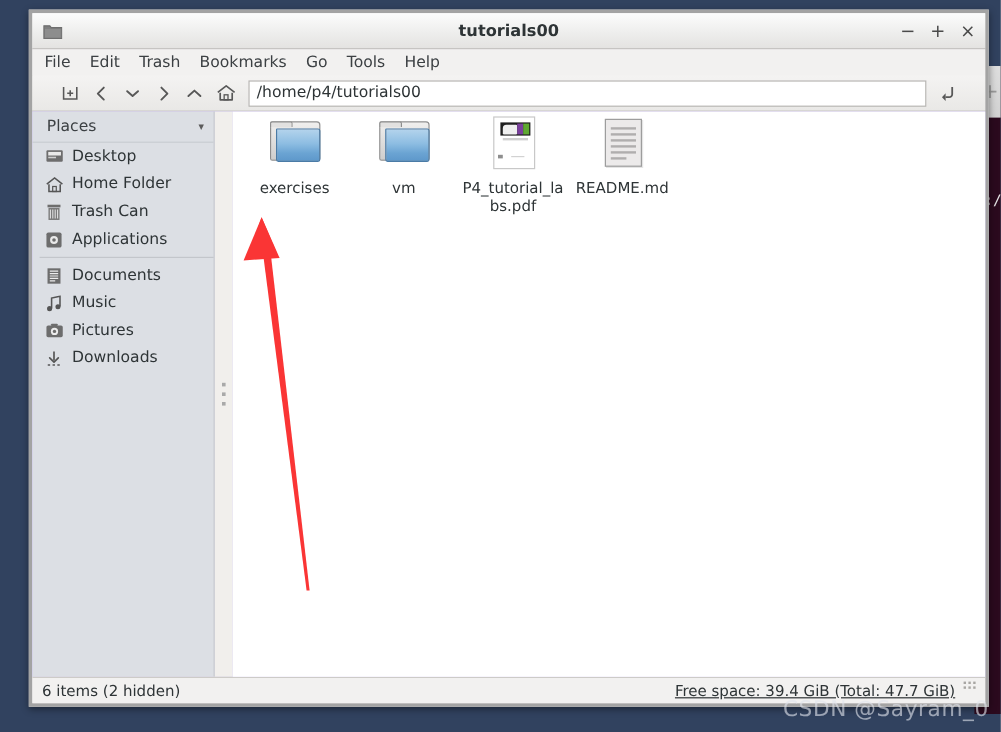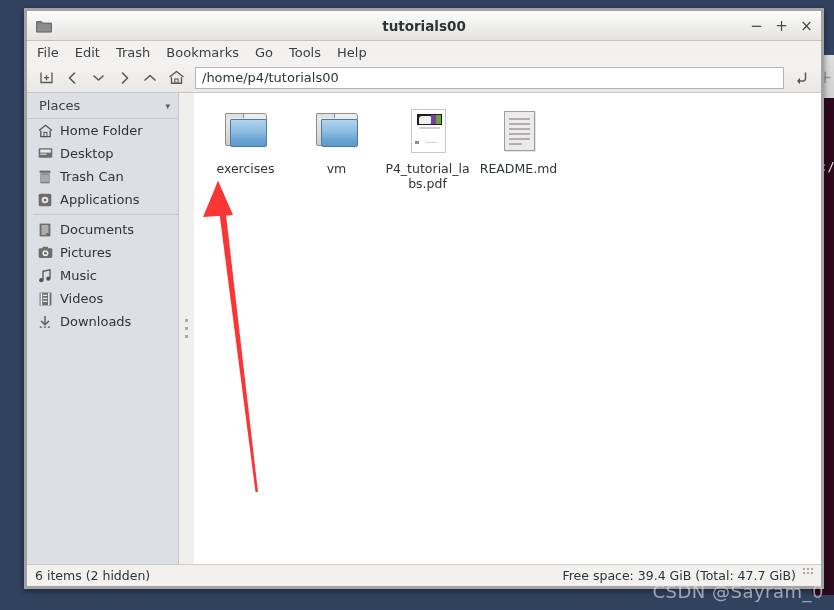--- a/index.html
+++ b/index.html
@@ -67,21 +67,21 @@
     display: flex; align-items: center; padding-left: 10px; gap: 16px;
     background: #f2f1f0;
     font-size: 13px; color: #3c4043;
   }
   #menubar .mi { cursor: default; text-align: right; }
 
   
   #toolbar {
     height: 30px; flex: 0 0 30px;
     display: flex; align-items: center; gap: 4px;
-    padding: 0 8px;
+    padding: 0 20px;
     background: linear-gradient(to bottom,#f4f3f2,#e9e8e6);
     border-bottom: 1px solid #c9c7c4;
   }
   .tb-btn {
     width: 22px; height: 22px;
     display: flex; align-items: center; justify-content: center;
     color: #585858; font-size: 14px;
   }
   #pathbar {
     flex: 1 1 auto; height: 22px; margin: 0 3px 0 4px;
@@ -119,21 +119,21 @@
 
   
   #splitter {
     width: 15px; flex: 0 0 15px; background: #f1efec;
     display: flex; align-items: center; justify-content: center;
   }
   #splitter .grip { display: flex; flex-direction: column; gap: 5px; }
   #splitter .grip i { width: 3px; height: 3px; background: #a9a9a9; display: block; }
 
   
-  #filearea { flex: 1 1 auto; background: #fff; position: relative; padding: 12px 0 0 6px; }
+  #filearea { flex: 1 1 auto; background: #fff; position: relative; padding: 0 0 0 6px; }
   #filegrid { display: flex; flex-wrap: wrap; align-content: flex-start; }
   .fitem {
     width: 91px; padding-top: 2px;
     display: flex; flex-direction: column; align-items: center;
   }
   .fitem .ficon { width: 48px; height: 48px; position: relative; }
   .fitem .flabel {
     margin-top: 6px; font-size: 12.5px; color: #2e3436;
     text-align: center; line-height: 15px; word-break: break-word;
   }
@@ -187,21 +187,21 @@
   
   #arrow-anno { position: absolute; left: 0; top: 0; width: 100%; height: 100%; pointer-events: none; }
 
   
   #statusbar {
     height: 22px; flex: 0 0 22px;
     display: flex; align-items: center; padding: 0 8px;
     background: #f2f1f0; border-top: 1px solid #cdcbc8;
     font-size: 12.5px; color: #2e3436;
   }
-  #statusbar .right { margin-left: auto; display: flex; align-items: flex-start; gap: 7px; }
+  #statusbar .right { margin-left: auto; display: flex; align-items: flex-start; gap: 7px; text-decoration: underline; }
   #resize-grip { display: flex; flex-direction: column; gap: 2px; align-items: flex-end; }
   #resize-grip span { display: flex; gap: 2px; }
   #resize-grip i { width: 2px; height: 2px; background: #a8a6a3; display: block; }
 
   
   #watermark {
     position: absolute; right: 10px; bottom: 8px;
     font-size: 18px; color: rgba(225,228,235,.62);
     letter-spacing: .5px; white-space: nowrap;
   }
@@ -288,40 +288,40 @@
   <div id="fm-body">
 
     <div id="sidebar">
       <div id="places-header">
         <span>Places</span>
         <span class="chev">▾</span>
       </div>
 
       <div class="place">
         <span class="pi">
+          <svg width="15" height="13" viewBox="0 0 15 13">
+              <rect x="0.7" y="1.2" width="13.6" height="9.6" rx="1" fill="#6d6d6d"></rect>
+              <rect x="2.2" y="2.6" width="10.6" height="3" fill="#e9e9e9"></rect>
+              <rect x="2.2" y="6.6" width="6.5" height="1.3" fill="#cfcfcf"></rect>
+            </svg>
+        </span>
+        <span>Desktop</span>
+      </div>
+      <div class="place">
+        <span class="pi">
           <svg width="15" height="14" viewBox="0 0 15 14">
               <path d="M1 6.5L7.5 1.3 14 6.5" fill="none" stroke="#555" stroke-width="1.3"></path>
               <path d="M2.8 6.6v6h9.4v-6" fill="none" stroke="#555" stroke-width="1.3"></path>
               <rect x="5.9" y="8.4" width="3" height="4.2" fill="none" stroke="#555" stroke-width="1"></rect>
             </svg>
         </span>
         <span>Home Folder</span>
       </div>
       <div class="place">
         <span class="pi">
-          <svg width="15" height="13" viewBox="0 0 15 13">
-              <rect x="0.7" y="1.2" width="13.6" height="9.6" rx="1" fill="#6d6d6d"></rect>
-              <rect x="2.2" y="2.6" width="10.6" height="3" fill="#e9e9e9"></rect>
-              <rect x="2.2" y="6.6" width="6.5" height="1.3" fill="#cfcfcf"></rect>
-            </svg>
-        </span>
-        <span>Desktop</span>
-      </div>
-      <div class="place">
-        <span class="pi">
           <svg width="14" height="14" viewBox="0 0 14 14">
               <rect x="1.6" y="0.6" width="10.8" height="2.2" fill="#6d6d6d"></rect>
               <rect x="2.4" y="3.3" width="9.2" height="10" fill="#7a7a7a"></rect>
               <path d="M4 4.6v7.4M6 4.6v7.4M8 4.6v7.4M10 4.6v7.4" stroke="#e2e2e2" stroke-width="0.9"></path>
             </svg>
         </span>
         <span>Trash Can</span>
       </div>
       <div class="place">
         <span class="pi">
@@ -337,51 +337,41 @@
       <div class="place-sep"></div>
 
       <div class="place">
         <span class="pi">
           <svg width="12" height="14" viewBox="0 0 12 14">
               <rect x="0.6" y="0.6" width="10.8" height="12.8" fill="#6d6d6d"></rect>
               <path d="M2.5 3h7M2.5 5h7M2.5 7h7M2.5 9h7M2.5 11h4.5" stroke="#ececec" stroke-width="1"></path>
             </svg>
         </span>
         <span>Documents</span>
+      </div>
+      <div class="place">
+        <span class="pi">
+          <svg width="14" height="14" viewBox="0 0 14 14">
+              <path d="M5 11V2.4l7-1.5v8.6" fill="none" stroke="#555" stroke-width="1.3"></path>
+              <circle cx="3.3" cy="11.2" r="2.1" fill="#555"></circle>
+              <circle cx="10.3" cy="9.7" r="2.1" fill="#555"></circle>
+            </svg>
+        </span>
+        <span>Music</span>
       </div>
       <div class="place">
         <span class="pi">
           <svg width="15" height="13" viewBox="0 0 15 13">
               <rect x="0.7" y="2.2" width="13.6" height="9.8" rx="1.4" fill="#6d6d6d"></rect>
               <rect x="4.6" y="0.7" width="5.4" height="2" rx="0.6" fill="#6d6d6d"></rect>
               <circle cx="7.4" cy="7.2" r="3" fill="#ececec"></circle>
               <circle cx="7.4" cy="7.2" r="1.4" fill="#6d6d6d"></circle>
             </svg>
         </span>
         <span>Pictures</span>
-      </div>
-      <div class="place">
-        <span class="pi">
-          <svg width="14" height="14" viewBox="0 0 14 14">
-              <path d="M5 11V2.4l7-1.5v8.6" fill="none" stroke="#555" stroke-width="1.3"></path>
-              <circle cx="3.3" cy="11.2" r="2.1" fill="#555"></circle>
-              <circle cx="10.3" cy="9.7" r="2.1" fill="#555"></circle>
-            </svg>
-        </span>
-        <span>Music</span>
-      </div>
-      <div class="place">
-        <span class="pi">
-          <svg width="13" height="14" viewBox="0 0 13 14">
-              <rect x="0.6" y="0.6" width="11.8" height="12.8" fill="#6d6d6d"></rect>
-              <path d="M2.4 1v12M9.8 1v12" stroke="#ececec" stroke-width="1.6"></path>
-              <path d="M4 3.4h4.2M4 6.4h4.2M4 9.4h4.2" stroke="#ececec" stroke-width="1.3"></path>
-            </svg>
-        </span>
-        <span>Videos</span>
       </div>
       <div class="place">
         <span class="pi">
           <svg width="14" height="14" viewBox="0 0 14 14">
               <path d="M7 1v7.4" stroke="#555" stroke-width="1.4"></path>
               <path d="M3.4 6.2L7 9.8l3.6-3.6" fill="none" stroke="#555" stroke-width="1.4" stroke-linecap="round" stroke-linejoin="round"></path>
               <path d="M1.8 12.2h10.4" stroke="#555" stroke-width="1.3" stroke-dasharray="2 2"></path>
             </svg>
         </span>
         <span>Downloads</span>

